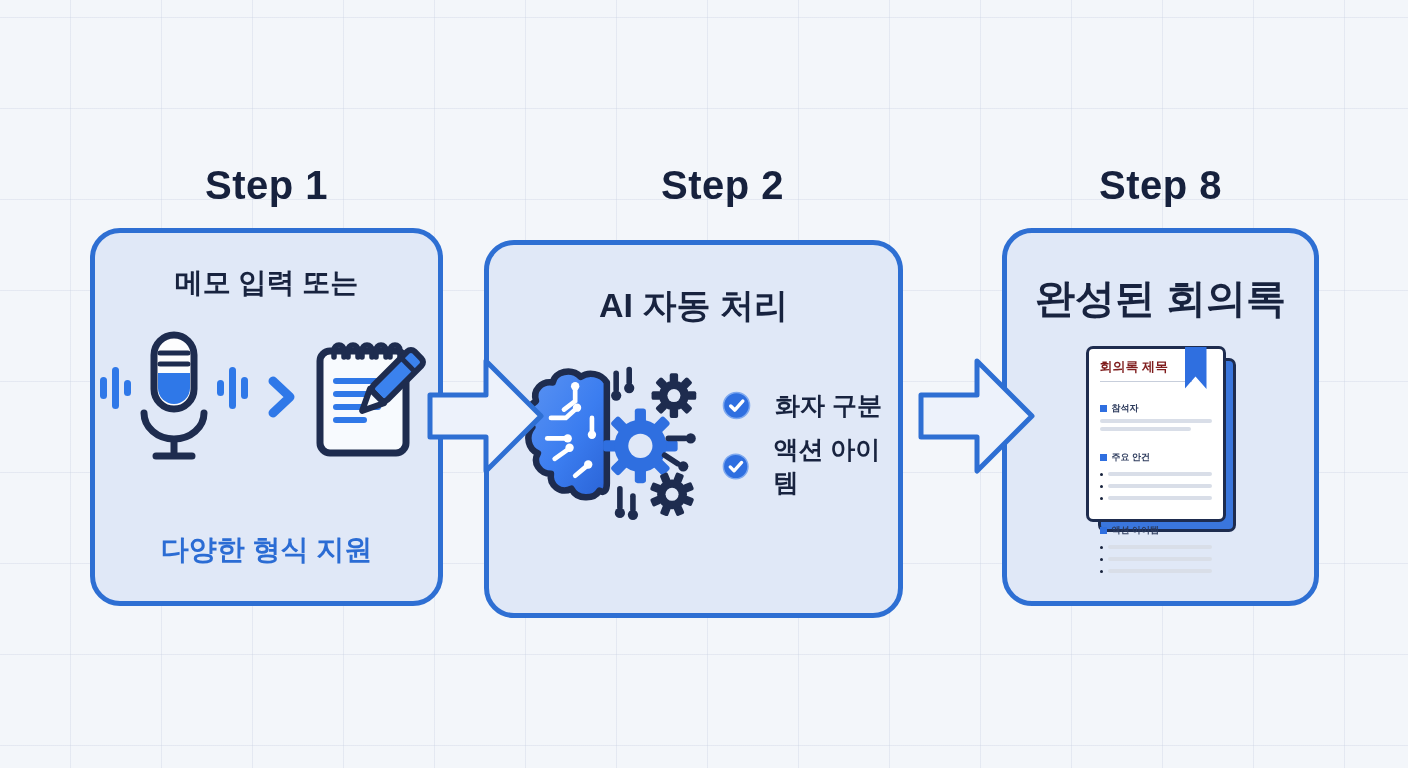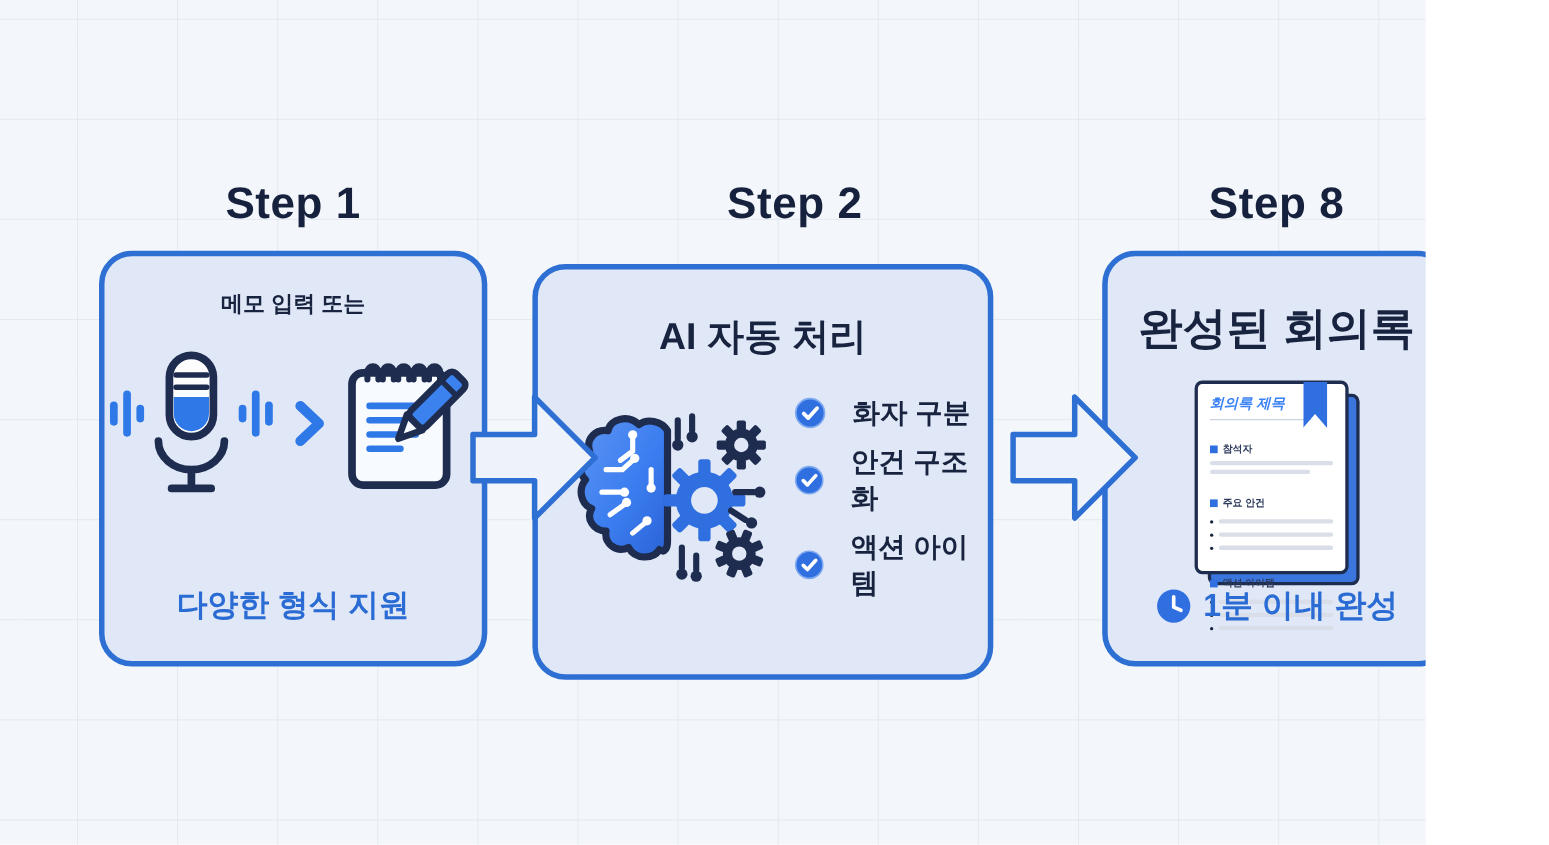--- a/index.html
+++ b/index.html
@@ -1,20 +1,20 @@
 <!DOCTYPE html>
 <html><head>
 <meta charset="utf-8">
 <style>
   * { margin:0; padding:0; box-sizing:border-box; }
   html,body { width:1408px; height:768px; }
   body { font-family:"Liberation Sans","DejaVu Sans",sans-serif; }
 
   .canvas {
-    position:relative; width:1296px; height:768px; overflow:hidden;
+    position:relative; width:1408px; height:768px; overflow:hidden;
     background-color:#f3f6fa;
     background-image:
       linear-gradient(rgba(203,212,228,0.38) 1px, transparent 1px),
       linear-gradient(90deg, rgba(203,212,228,0.38) 1px, transparent 1px);
     background-size:91px 91px;
     background-position:-21px 17px;
   }
 
   .step-label {
     position:absolute; top:163px; text-align:center;
@@ -31,21 +31,21 @@
   }
   .box.b1 { left:90px;  width:353px; }
   .box.b2 { left:484px; width:419px;margin-top:12px; }
   .box.b3 { left:1002px;width:317px; }
 
   .arrow { position:absolute; top:351px; width:120px; height:130px; z-index:2; }
   .arrow.a1 { left:427px; }
   .arrow.a2 { left:918px; }
 
   
-  .b1-title { margin-top:30px; text-align:center; font-size:20px; font-weight:800;
+  .b1-title { margin-top:30px; text-align:center; font-size:28px; font-weight:800;
               color:#18233f; line-height:1.42; }
   .b1-iconrow { display:flex; align-items:center; justify-content:center;
                 gap:16px; margin-top:26px; height:136px; }
   .box-caption { position:absolute; bottom:32px; left:0; width:100%;
                  text-align:center; font-size:28px; font-weight:800; color:#2b6cd4; }
 
   
   .b2-title { margin-top:38px; text-align:center; font-size:34px; font-weight:800;
               color:#18233f; }
   .b2-row { display:flex; align-items:center; margin-top:30px; padding-left:34px; gap:22px; }
@@ -58,21 +58,21 @@
               color:#18233f; }
   .doc-wrap { position:relative; width:150px; height:186px; margin:20px auto 0; }
   .doc-back { position:absolute; left:12px; top:12px; width:138px; height:174px;
               background:#3a76dd; border:3px solid #1e2c4f; border-radius:7px; }
   .doc-front { position:absolute; left:0; top:0; width:140px; height:176px;
                background:#ffffff; border:3px solid #1e2c4f; border-radius:7px;
                padding:9px 11px; }
   .doc-ribbon { position:absolute; top:-2px; right:16px; width:22px; height:42px;
                 background:#2f6fe0;
                 clip-path:polygon(0 0,100% 0,100% 100%,50% 70%,0 100%); }
-  .doc-title { font-size:13px; font-weight:800; color:#3b82f6;font-style:italic; }
+  .doc-title { font-size:13px; font-weight:800; color:#7f1d1d; }
   .doc-hr { height:1px; background:#c7cedb; margin:5px 0 7px; width:92px; }
   .doc-sec-label { display:flex; align-items:center; gap:5px; margin:20px 0 4px;
                    font-size:9px; font-weight:700; color:#2c3a5c; }
   .doc-sq { width:7px; height:7px; background:#2f6fe0; flex:0 0 auto; }
   .doc-line { height:4px; border-radius:2px; background:#d9dee8; margin:4px 0; }
   .doc-bullet-row { display:flex; align-items:center; gap:5px; }
   .doc-dot { width:3px; height:3px; border-radius:50%; background:#17223c; flex:0 0 auto; }
   .doc-bullet-row .doc-line { flex:1 1 auto; }
   .b3-caption { position:absolute; bottom:30px; left:0; width:100%;
                 display:flex; align-items:center; justify-content:center; gap:10px; }
@@ -304,27 +304,20 @@
             <circle cx="15" cy="15" r="13.5" fill="#2f6fe0" stroke="#7fa9ef" stroke-width="1.6"></circle>
             <path d="M9 15.5 l4.2 4.2 L21.5 10.5" fill="none" stroke="#fff" stroke-width="3.6" stroke-linecap="round" stroke-linejoin="round"></path>
           </svg>
           <span>화자 구분</span>
         </div>
         <div class="check-item">
           <svg width="29" height="29" viewBox="0 0 30 30">
             <circle cx="15" cy="15" r="13.5" fill="#2f6fe0" stroke="#7fa9ef" stroke-width="1.6"></circle>
             <path d="M9 15.5 l4.2 4.2 L21.5 10.5" fill="none" stroke="#fff" stroke-width="3.6" stroke-linecap="round" stroke-linejoin="round"></path>
           </svg>
-          <span>안건 구조화</span>
-        </div>
-        <div class="check-item">
-          <svg width="29" height="29" viewBox="0 0 30 30">
-            <circle cx="15" cy="15" r="13.5" fill="#2f6fe0" stroke="#7fa9ef" stroke-width="1.6"></circle>
-            <path d="M9 15.5 l4.2 4.2 L21.5 10.5" fill="none" stroke="#fff" stroke-width="3.6" stroke-linecap="round" stroke-linejoin="round"></path>
-          </svg>
           <span>액션 아이템</span>
         </div>
       </div>
     </div>
   </div>
 
   <div class="box b3">
     <div class="b3-title">완성된 회의록</div>
 
     <div class="doc-wrap">
@@ -370,27 +363,20 @@
           <span class="doc-dot"></span>
           <div class="doc-line" style="width:70%"></div>
         </div>
         <div class="doc-bullet-row">
           <span class="doc-dot"></span>
           <div class="doc-line" style="width:84%"></div>
         </div>
       </div>
     </div>
 
-    <div class="b3-caption">
-      <svg width="34" height="34" viewBox="0 0 36 36">
-        <circle cx="18" cy="18" r="16" fill="#2f6fe0"></circle>
-        <path d="M18 9 V19 L25 22" fill="none" stroke="#fff" stroke-width="3.5" stroke-linecap="round" stroke-linejoin="round"></path>
-      </svg>
-      <span>1분 이내 완성</span>
-    </div>
   </div>
 
   <svg class="arrow a1" viewBox="0 0 120 130">
     <polygon points="3,44 59,44 59,10 114,65 59,120 59,86 3,86" fill="#edf2fb" stroke="#2e6fd3" stroke-width="5" stroke-linejoin="round"></polygon>
   </svg>
   <svg class="arrow a2" viewBox="0 0 120 130">
     <polygon points="3,44 59,44 59,10 114,65 59,120 59,86 3,86" fill="#edf2fb" stroke="#2e6fd3" stroke-width="5" stroke-linejoin="round"></polygon>
   </svg>
 
 </div>

